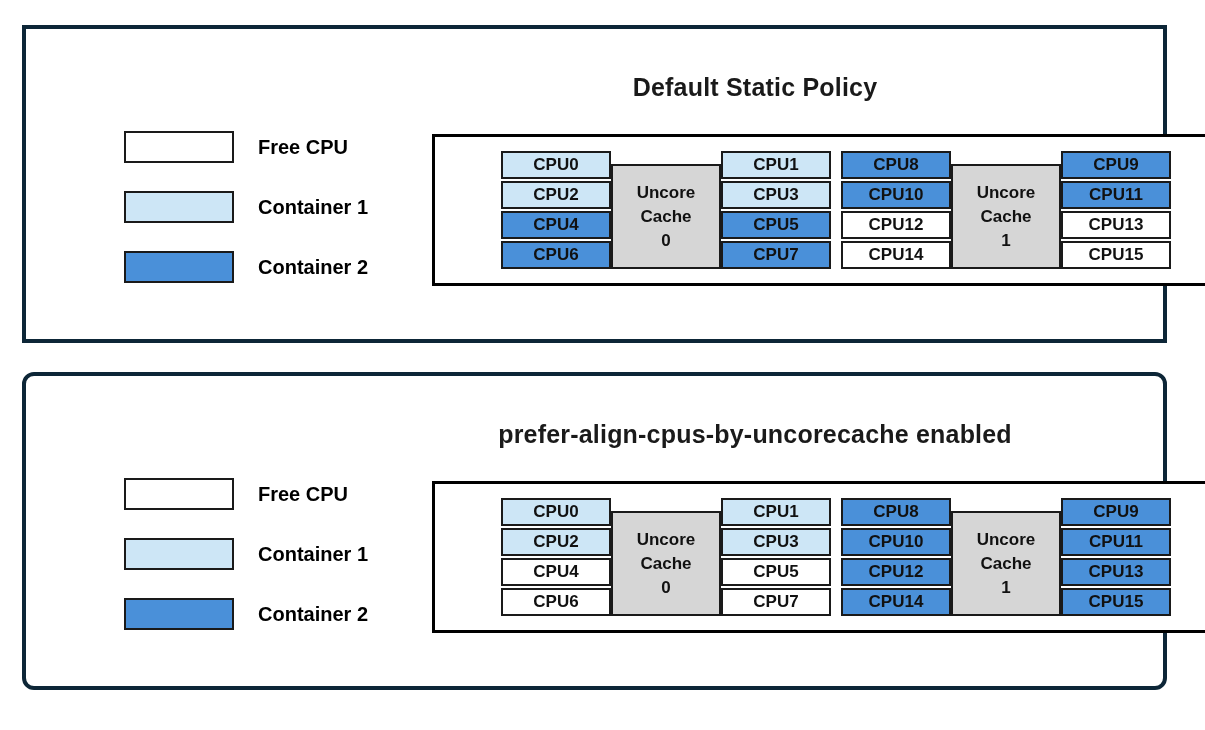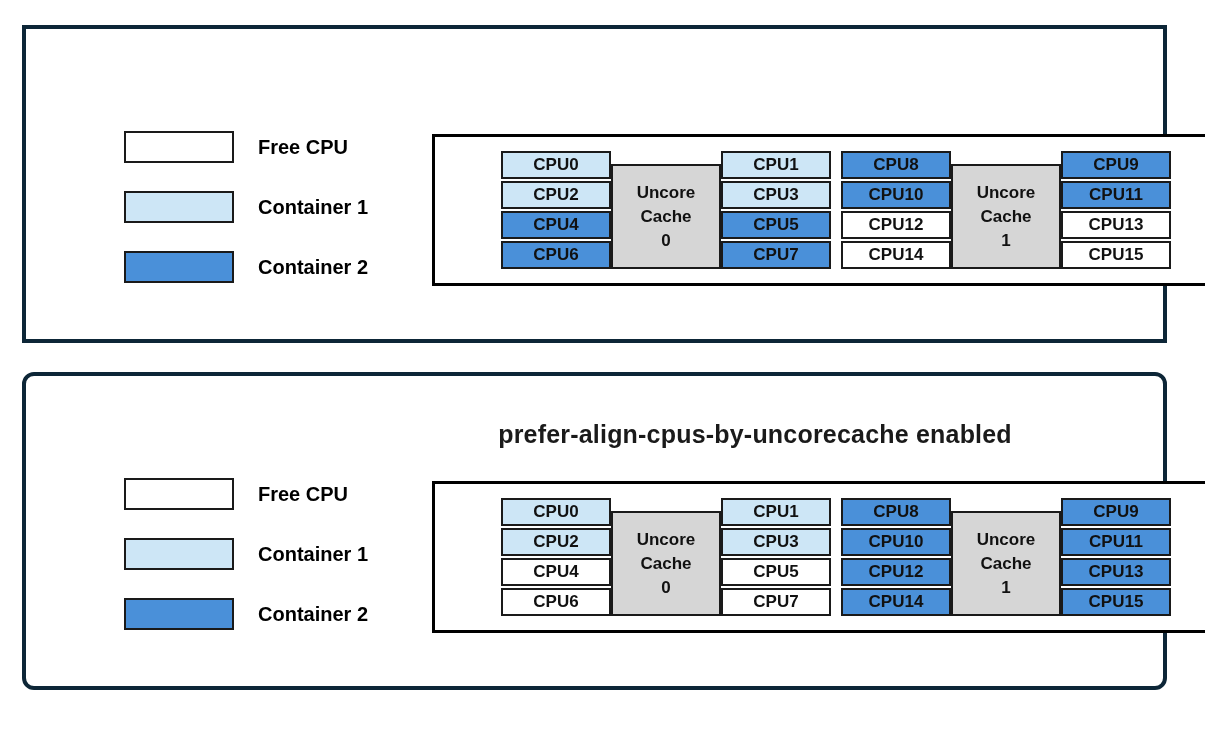--- a/index.html
+++ b/index.html
@@ -88,20 +88,21 @@
     font-weight: bold;
     line-height: 24px;
     text-align: center;
     margin-top: 13px;
   }
 </style>
 </head>
 <body>
 
 <section class="panel" id="panel1">
+  <h2 class="panel-title">Default Static Policy</h2>
 
   <div class="legend">
     <div class="legend-row">
       <span class="swatch" style="background: rgb(255, 255, 255);"></span>
       <span class="legend-label">Free CPU</span>
     </div>
     <div class="legend-row">
       <span class="swatch" style="background: rgb(205, 230, 246);"></span>
       <span class="legend-label">Container 1</span>
     </div>

